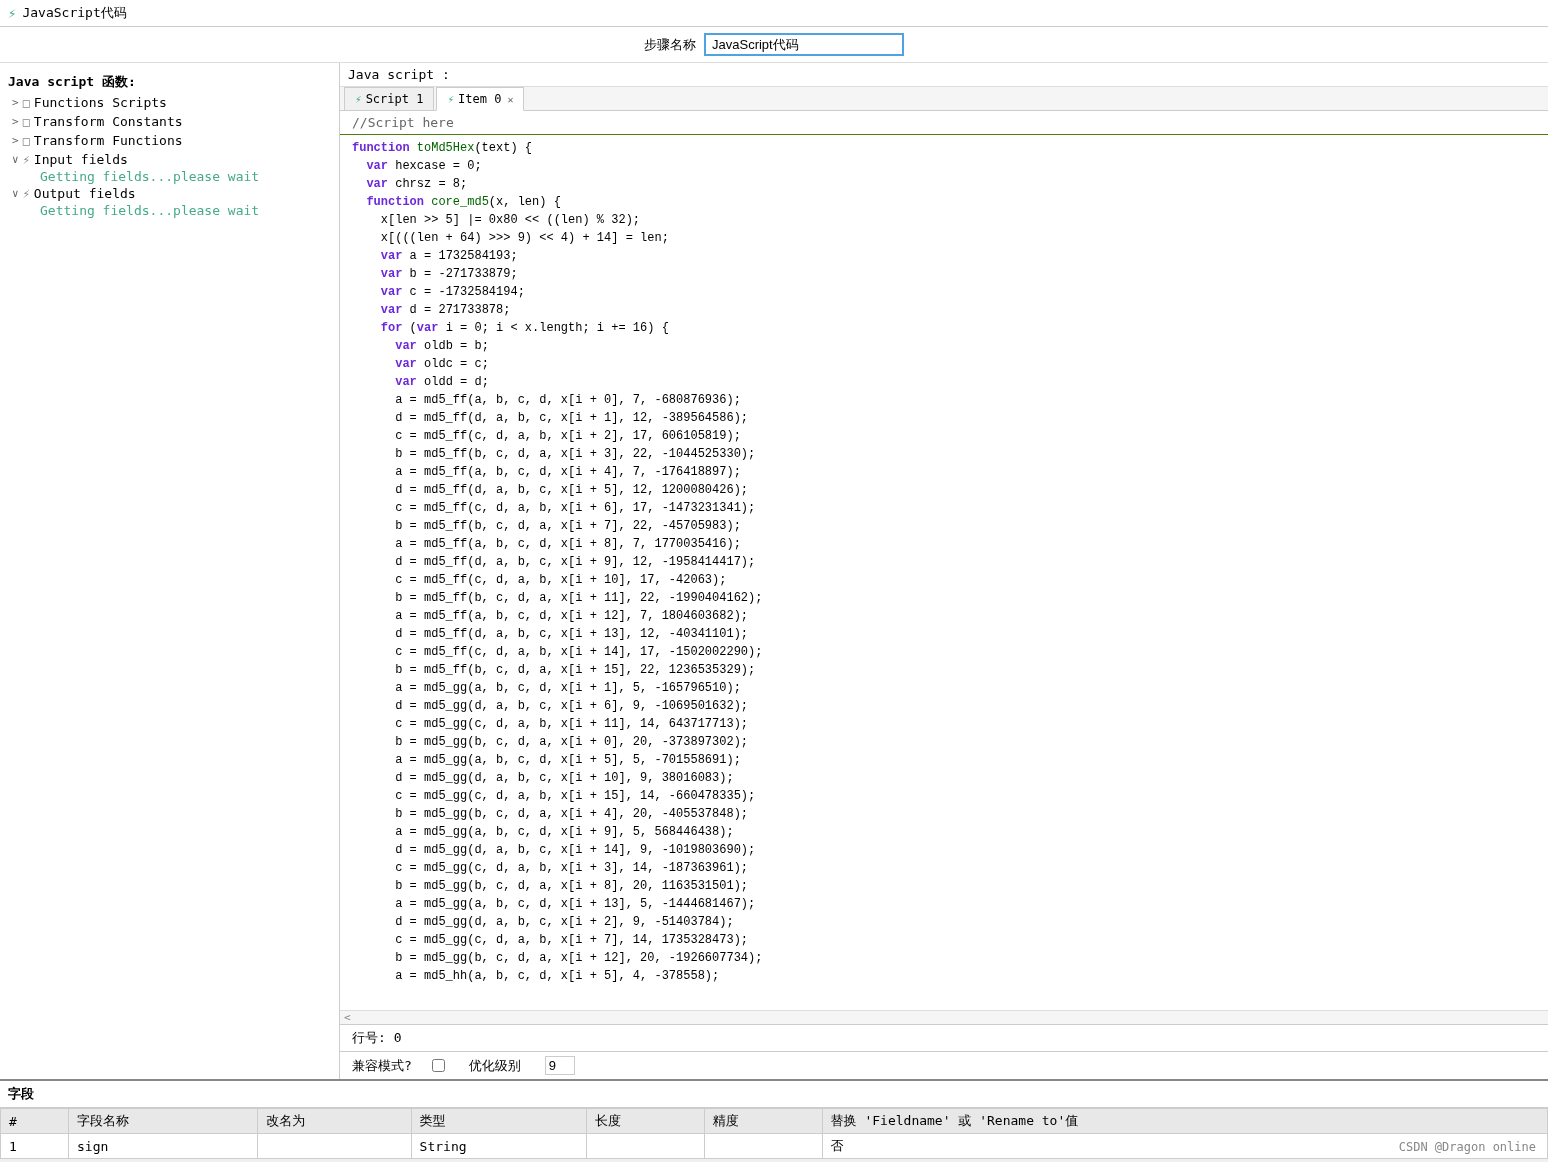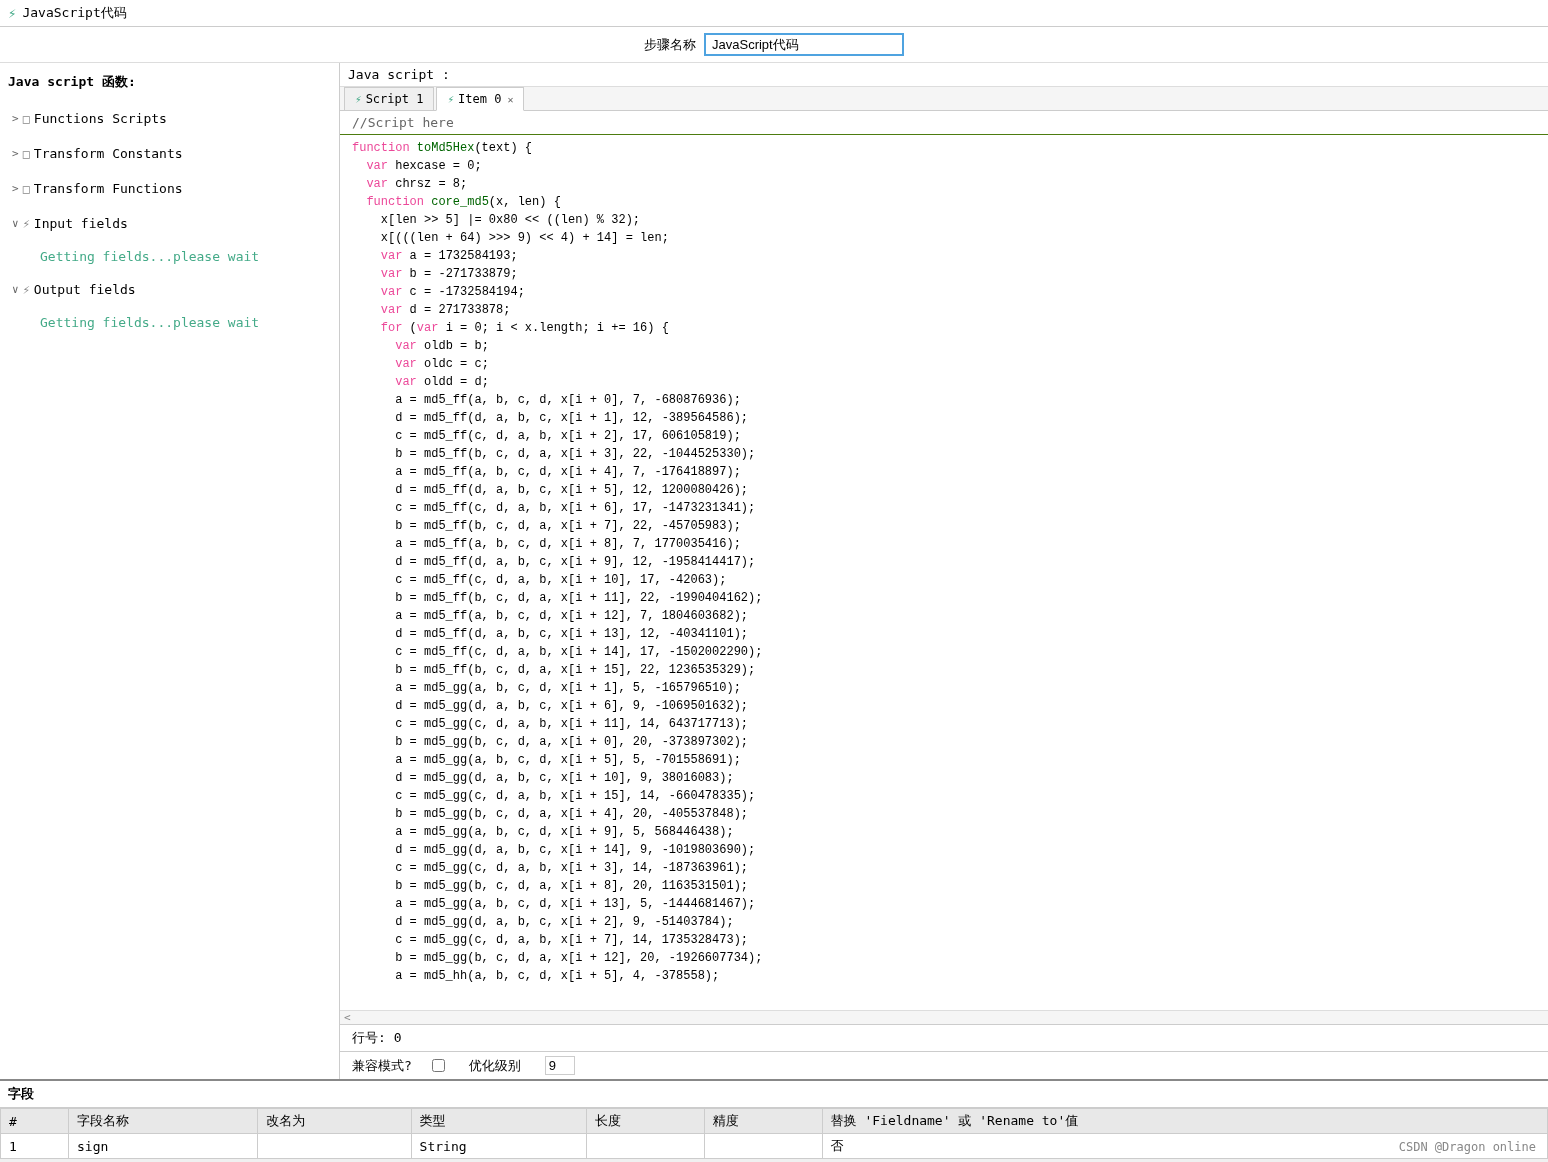--- a/index.html
+++ b/index.html
@@ -50,21 +50,21 @@
 
     
     .left-panel {
       width: 340px;
       min-width: 340px;
       background: #fff;
       border-right: 1px solid #ccc;
       padding: 8px;
       display: flex;
       flex-direction: column;
-      gap: 16px;
+      gap: 0;
     }
     .section-header {
       font-size: 13px;
       font-weight: bold;
       padding: 2px 0;
     }
     .tree-item {
       display: flex;
       align-items: center;
       gap: 4px;
@@ -137,21 +137,21 @@
       flex: 1;
       overflow-y: auto;
       overflow-x: auto;
       padding: 4px 12px;
       font-family: "Courier New", Consolas, monospace;
       font-size: 12px;
       line-height: 1.5;
       background: #fff;
     }
     .code-line { white-space: pre; }
-    .kw { color: #ec4899; font-weight: normal; }
+    .kw { color: #6d28d9; font-weight: bold; }
     .fn-name { color: #006400; }
 
     
     .code-scroll-bottom {
       height: 14px;
       border-top: 1px solid #ddd;
       background: #f5f5f5;
       display: flex;
       align-items: center;
       padding: 0 4px;

